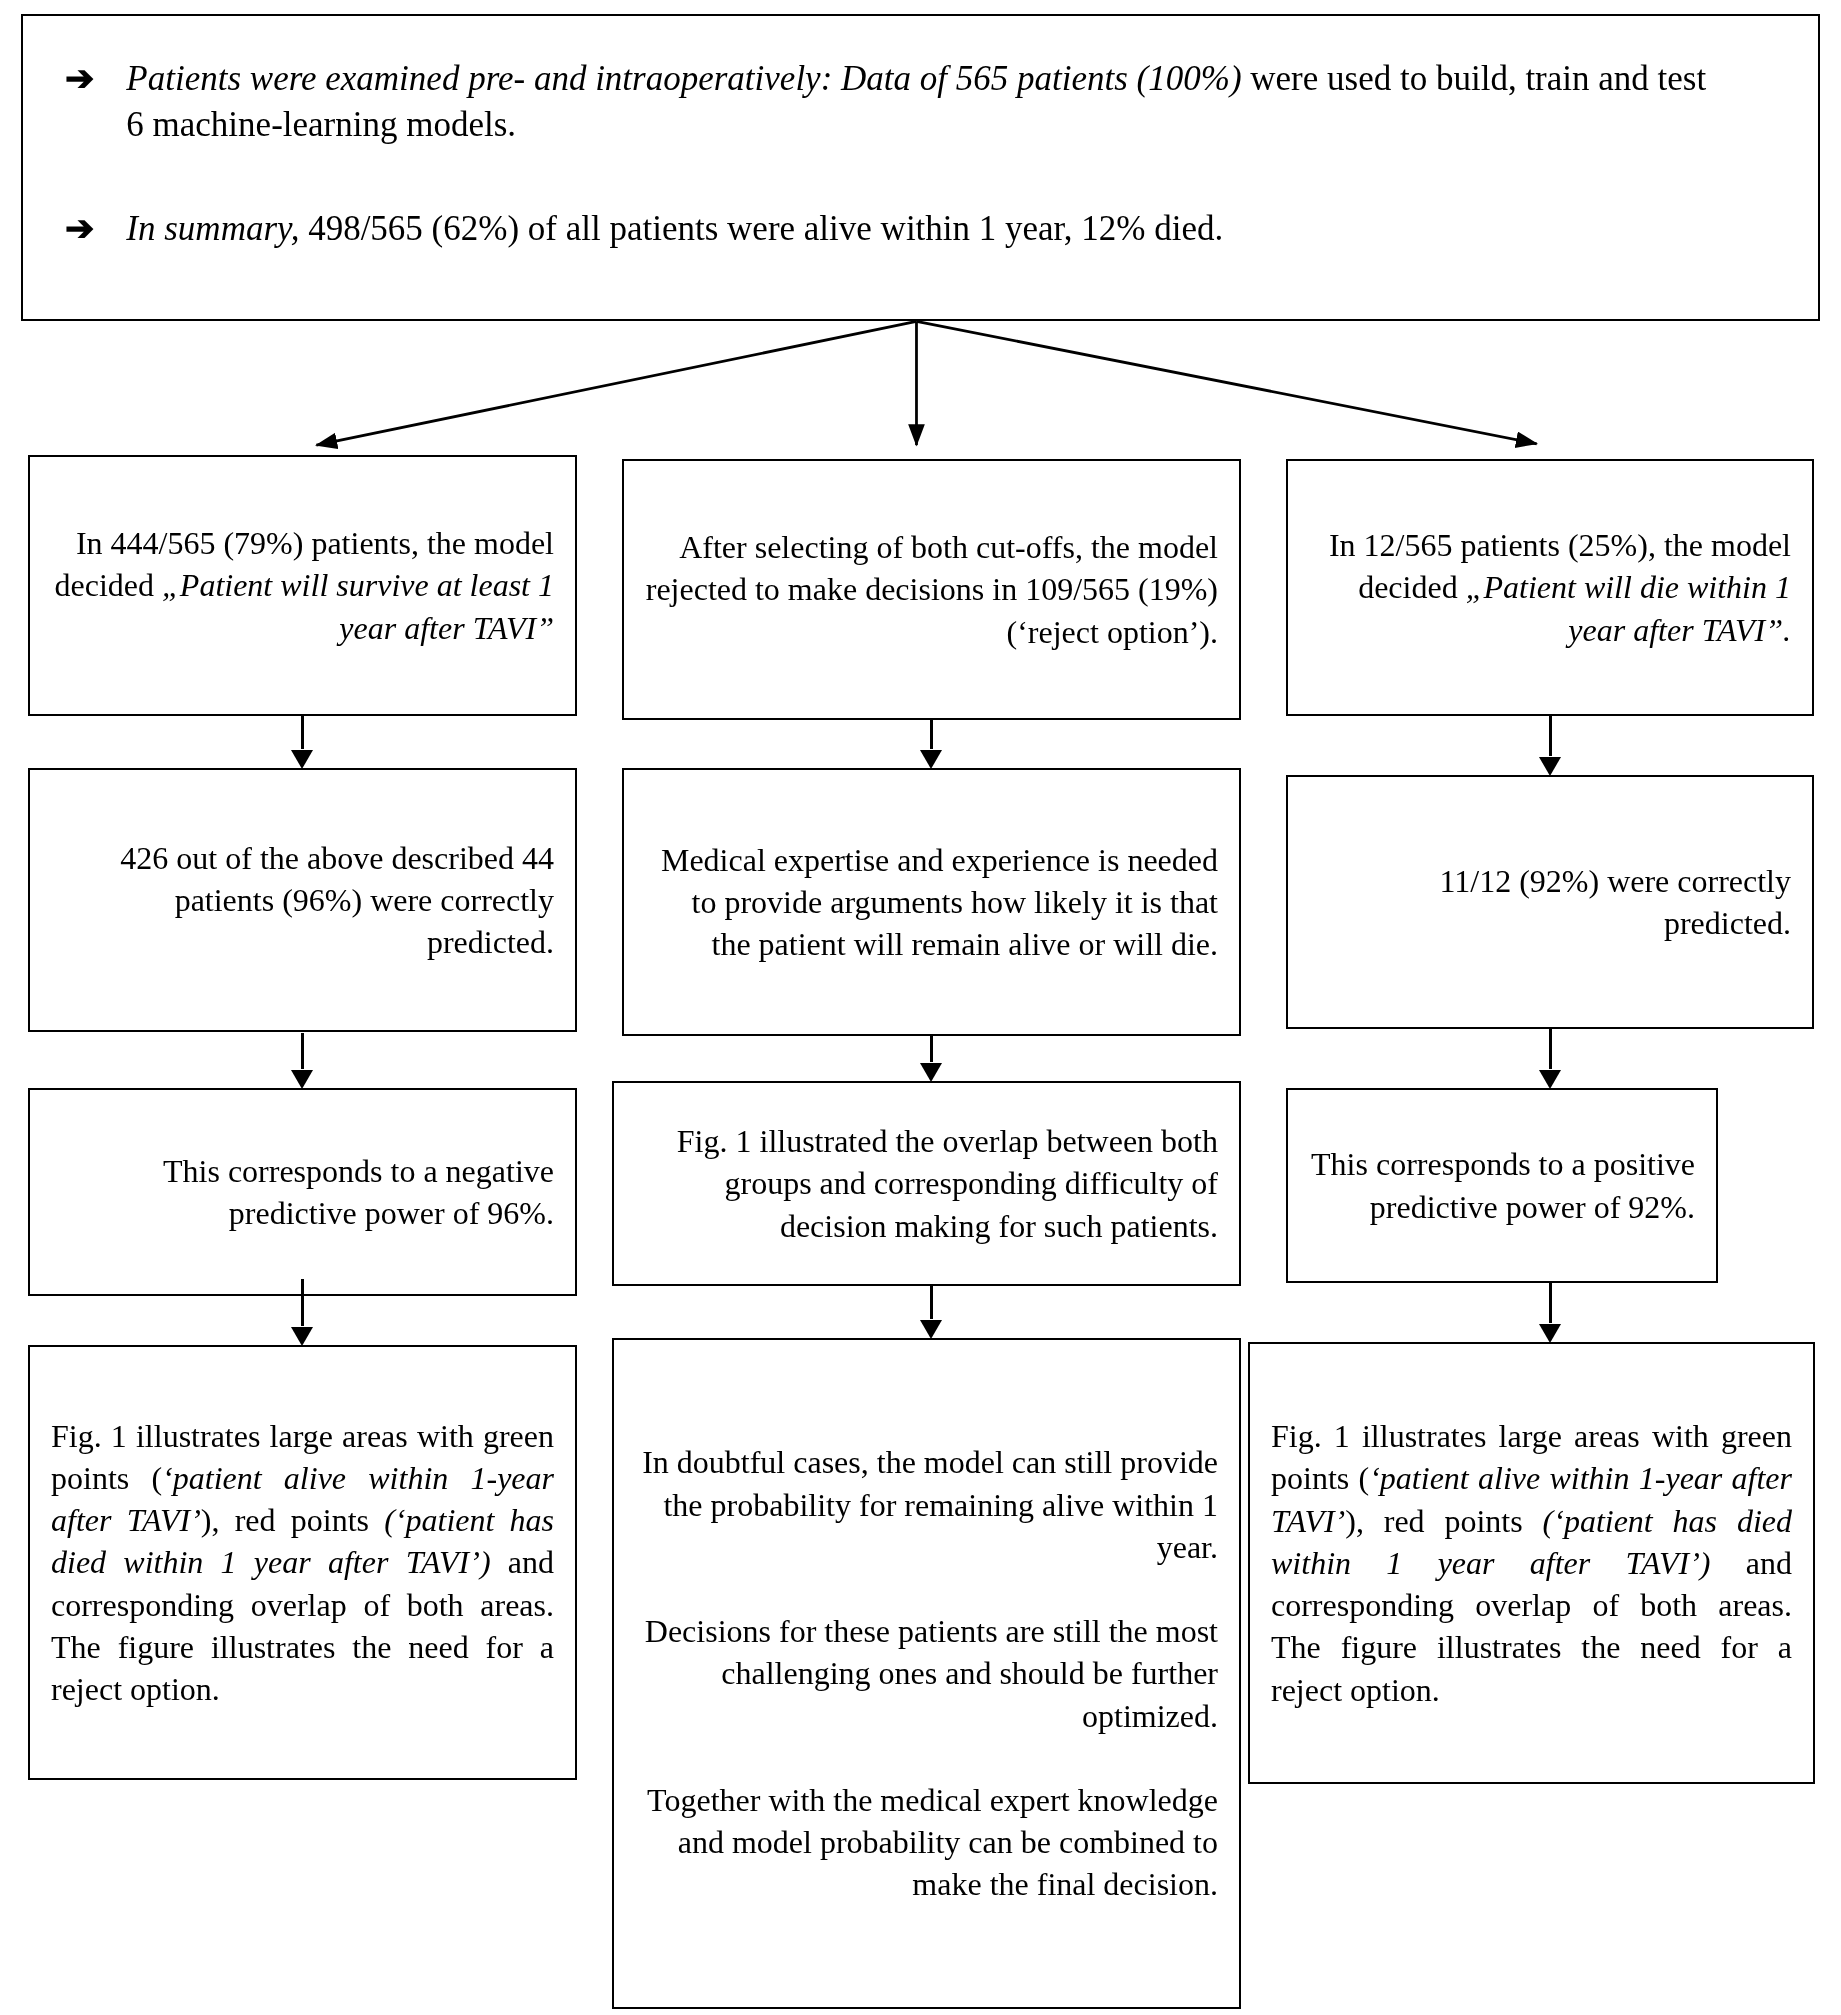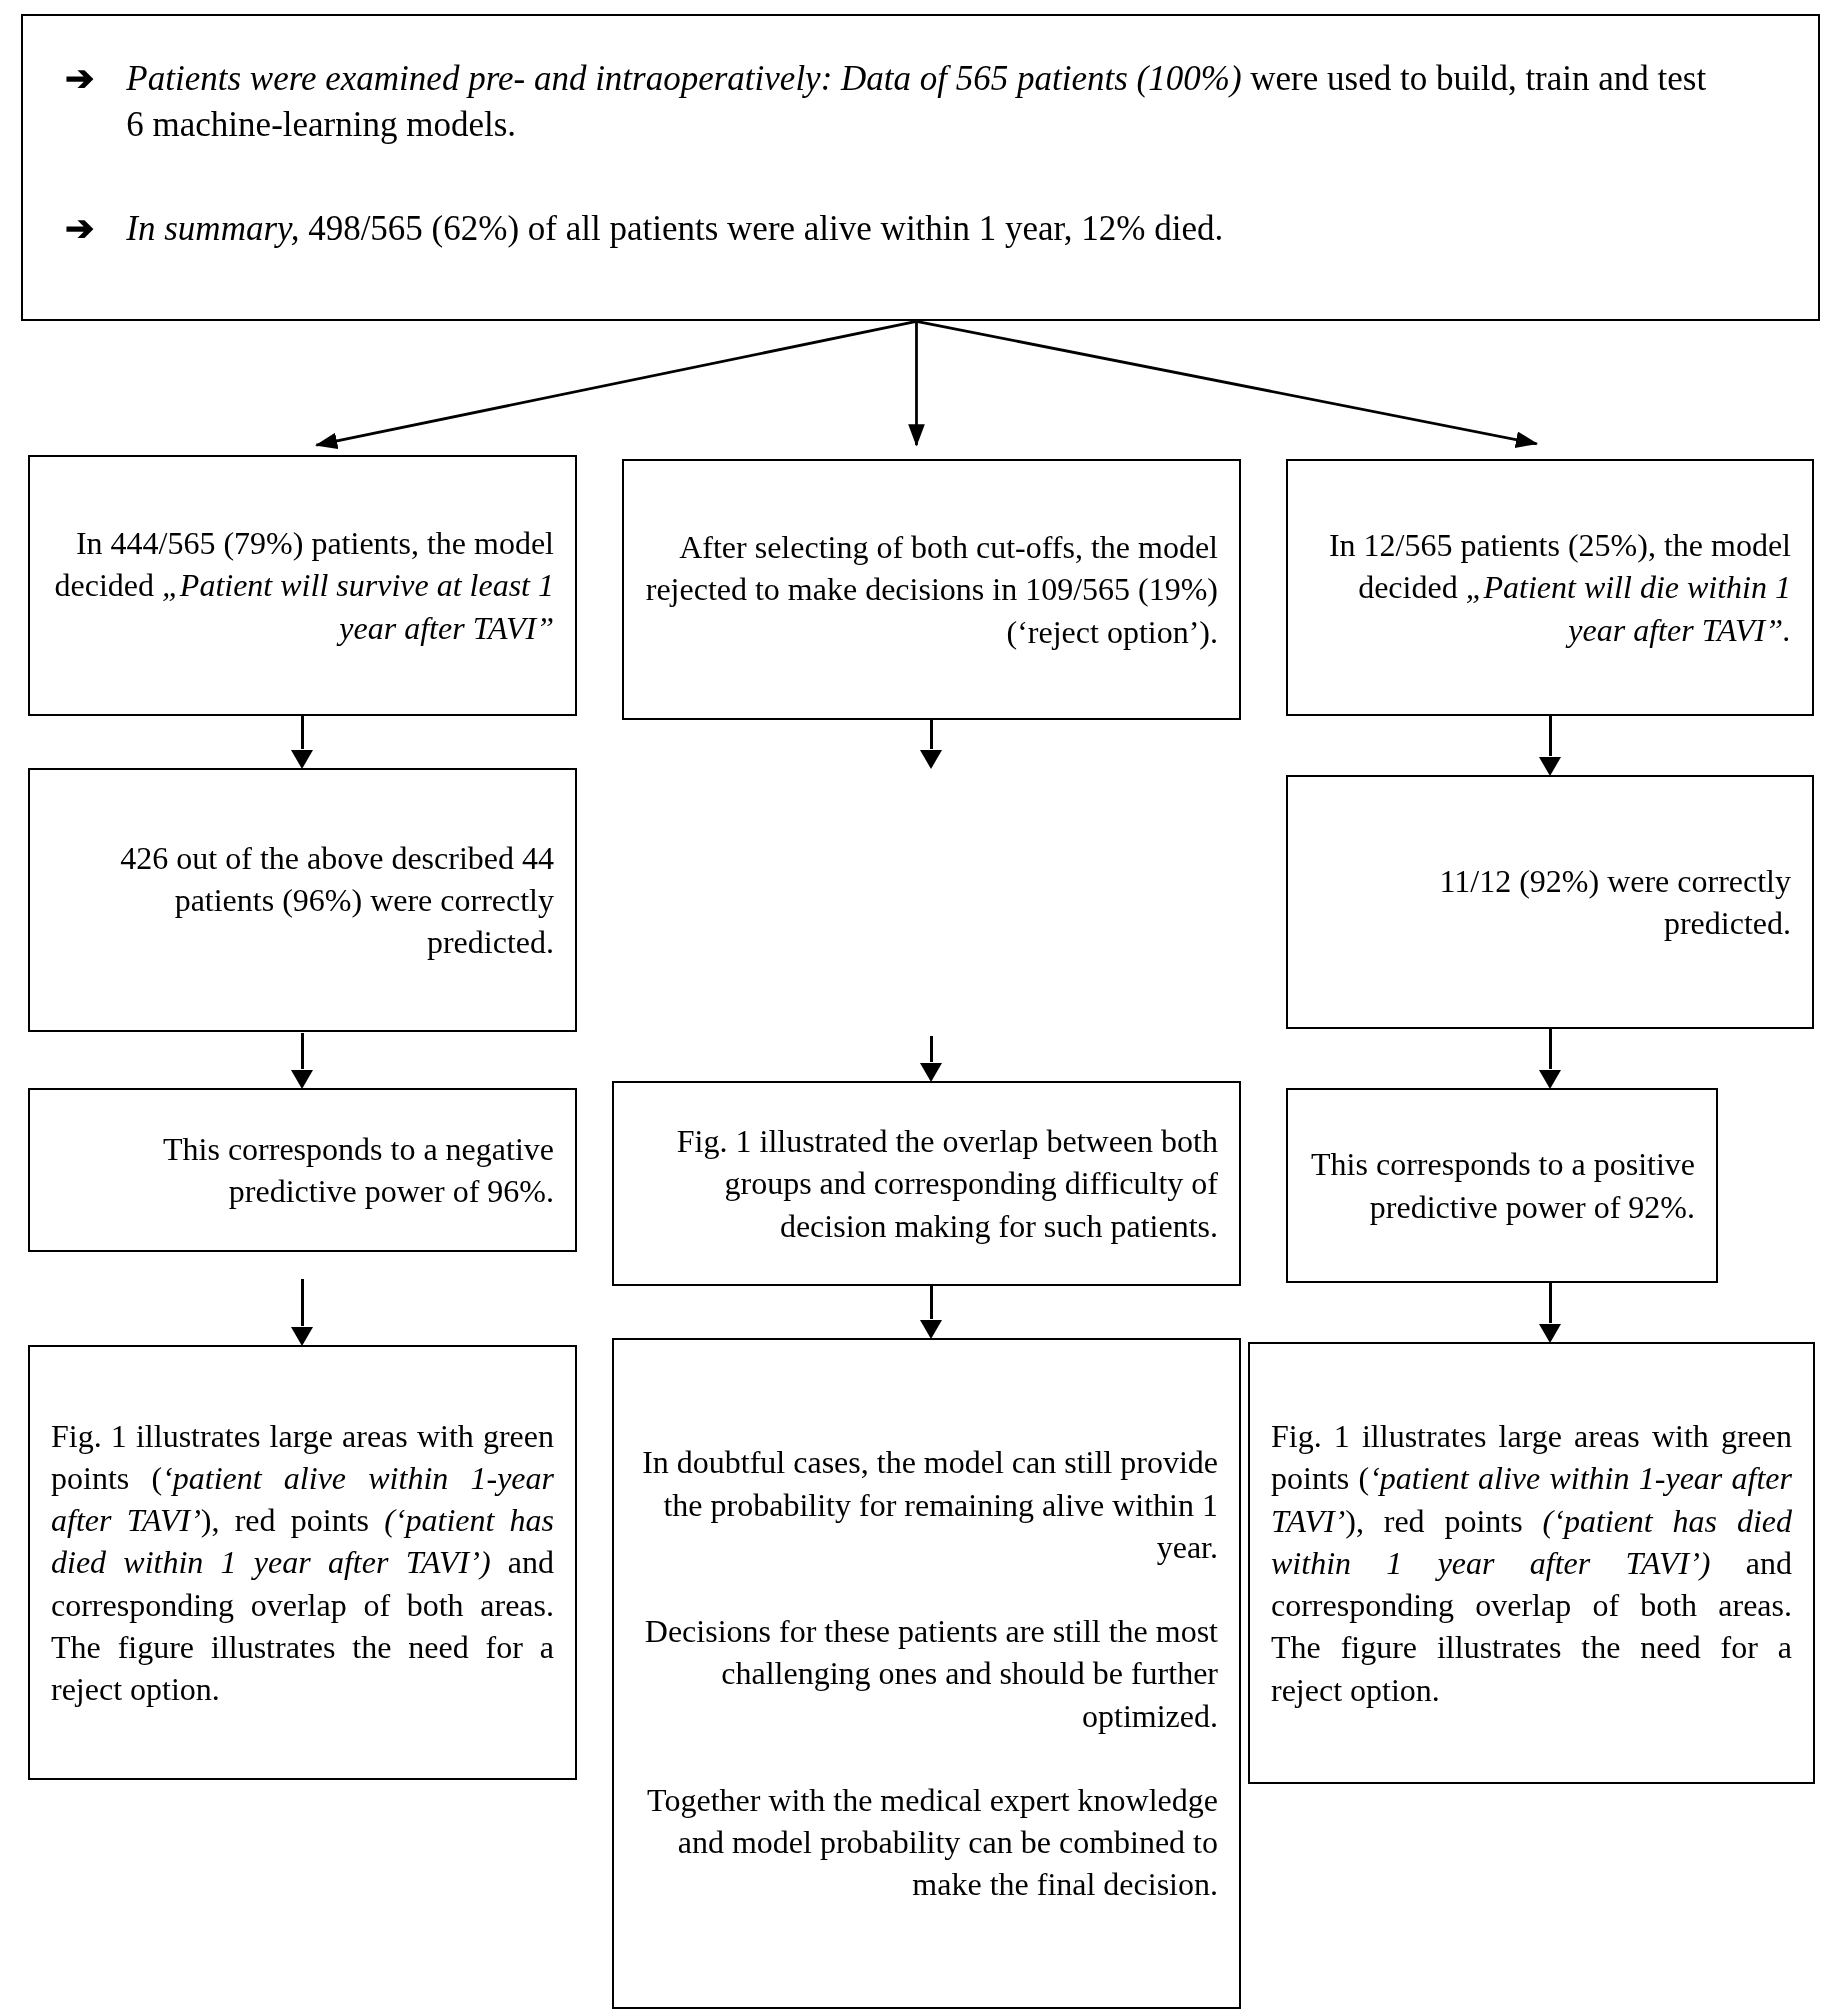--- a/index.html
+++ b/index.html
@@ -93,34 +93,37 @@
   <div class="box" style="left:28px; top:455px; width:549px; height:261px;">
     <div class="txt"><span>In 444/565 (79%) patients, the model decided </span><span class="it">„Patient will survive at least 1 year after TAVI”</span></div>
   </div>
   <div class="varrow" style="left:301px; top:716px; height:33px;"></div>
 
   <div class="box" style="left:28px; top:768px; width:549px; height:264px;">
     <div class="txt">426 out of the above described 44 patients (96%) were correctly predicted.</div>
   </div>
   <div class="varrow" style="left:301px; top:1033px; height:36px;"></div>
 
-  <div class="box" style="left:28px; top:1088px; width:549px; height:164px;">
+  <div class="box" style="left:28px; top:1088px; width:549px; height:208px;">
     <div class="txt">This corresponds to a negative predictive power of 96%.</div>
   </div>
   <div class="varrow" style="left:301px; top:1279px; height:47px;"></div>
 
   <div class="box" style="left:28px; top:1345px; width:549px; height:435px;">
     <div class="txt justify"><span>Fig. 1 illustrates large areas with green points (</span><span class="it">‘patient alive within 1-year after TAVI’</span><span>), red points </span><span class="it">(‘patient has died within 1 year after TAVI’)</span><span> and corresponding overlap of both areas. The figure illustrates the need for a reject option.</span></div>
   </div>
 
   <div class="box" style="left:622px; top:459px; width:619px; height:261px;">
     <div class="txt">After selecting of both cut-offs, the model rejected to make decisions in 109/565 (19%) (‘reject option’).</div>
   </div>
   <div class="varrow" style="left:930px; top:720px; height:29px;"></div>
 
+  <div class="box" style="left:622px; top:768px; width:619px; height:268px;">
+    <div class="txt">Medical expertise and experience is needed to provide arguments how likely it is that the patient will remain alive or will die.</div>
+  </div>
   <div class="varrow" style="left:930px; top:1036px; height:26px;"></div>
 
   <div class="box" style="left:612px; top:1081px; width:629px; height:205px;padding-left:29px;">
     <div class="txt">Fig. 1 illustrated the overlap between both groups and corresponding difficulty of decision making for such patients.</div>
   </div>
   <div class="varrow" style="left:930px; top:1286px; height:33px;"></div>
 
   <div class="box" style="left:612px; top:1338px; width:629px; height:671px;">
     <div class="txt">
       <div class="p">In doubtful cases, the model can still provide the probability for remaining alive within 1 year.</div>

